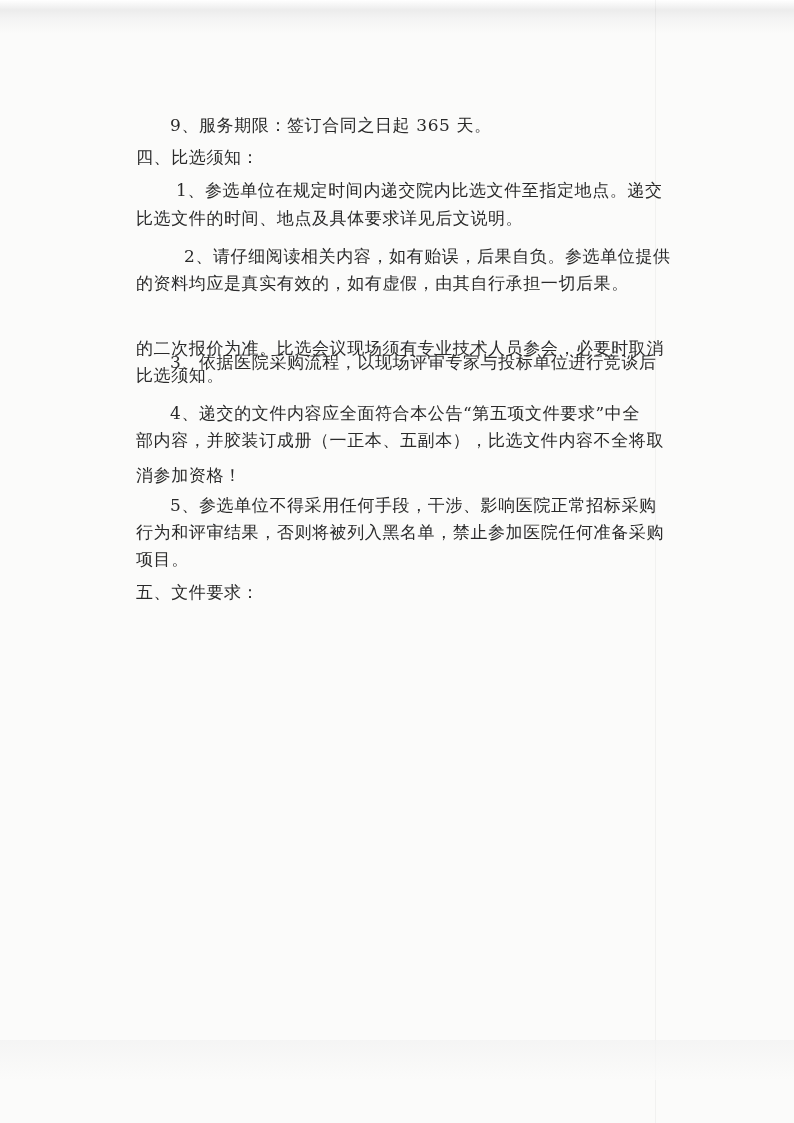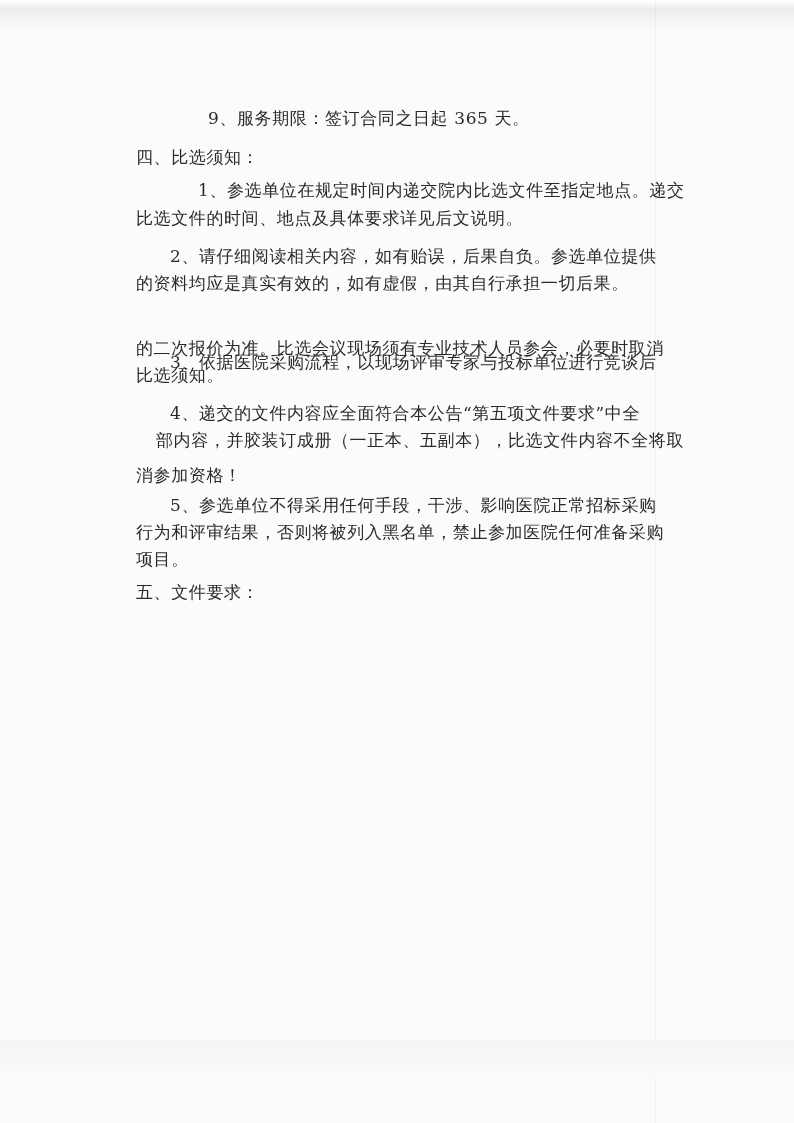--- a/index.html
+++ b/index.html
@@ -31,35 +31,35 @@
   .line.indent2 { left: 176px; }
 </style>
 </head>
 <body>
 
 <div class="scan-top"></div>
 <div class="fold-line"></div>
 <div class="scan-bottom"></div>
 
 <div>
-  <div class="line indent" style="top:106px;margin-left:38px;">9、服务期限：签订合同之日起 365 天。</div>
+  <div class="line indent" style="top:113px;">9、服务期限：签订合同之日起 365 天。</div>
   <div class="line" style="top:145px;">四、比选须知：</div>
 
-  <div class="line indent2" style="top:178px; width:536px;margin-left:22px;">1、参选单位在规定时间内递交院内比选文件至指定地点。递交</div>
+  <div class="line indent2" style="top:178px; width:536px;">1、参选单位在规定时间内递交院内比选文件至指定地点。递交</div>
   <div class="line" style="top:206px;">比选文件的时间、地点及具体要求详见后文说明。</div>
 
-  <div class="line indent" style="top:244px;">2、请仔细阅读相关内容，如有贻误，后果自负。参选单位提供</div>
+  <div class="line indent" style="top:244px;margin-left:14px;">2、请仔细阅读相关内容，如有贻误，后果自负。参选单位提供</div>
   <div class="line" style="top:271px;">的资料均应是真实有效的，如有虚假，由其自行承担一切后果。</div>
 
   <div class="line indent" style="top:309px;margin-top:41px;">3、依据医院采购流程，以现场评审专家与投标单位进行竞谈后</div>
   <div class="line" style="top:336px;">的二次报价为准。比选会议现场须有专业技术人员参会，必要时取消</div>
   <div class="line" style="top:363px;">比选须知。</div>
 
   <div class="line indent" style="top:401px;">4、递交的文件内容应全面符合本公告“第五项文件要求”中全</div>
-  <div class="line" style="top:428px;margin-left:20px;">部内容，并胶装订成册（一正本、五副本），比选文件内容不全将取</div>
+  <div class="line" style="top:428px;">部内容，并胶装订成册（一正本、五副本），比选文件内容不全将取</div>
   <div class="line" style="top:463px;">消参加资格！</div>
 
   <div class="line indent" style="top:493px;">5、参选单位不得采用任何手段，干涉、影响医院正常招标采购</div>
   <div class="line" style="top:520px;">行为和评审结果，否则将被列入黑名单，禁止参加医院任何准备采购</div>
 
   <div class="line" style="top:507px;"></div>
 
   <div class="line" style="top:506px;"></div>
   <div class="line" style="top:507px;"></div>
   <div class="line" style="top:506px;"></div>

